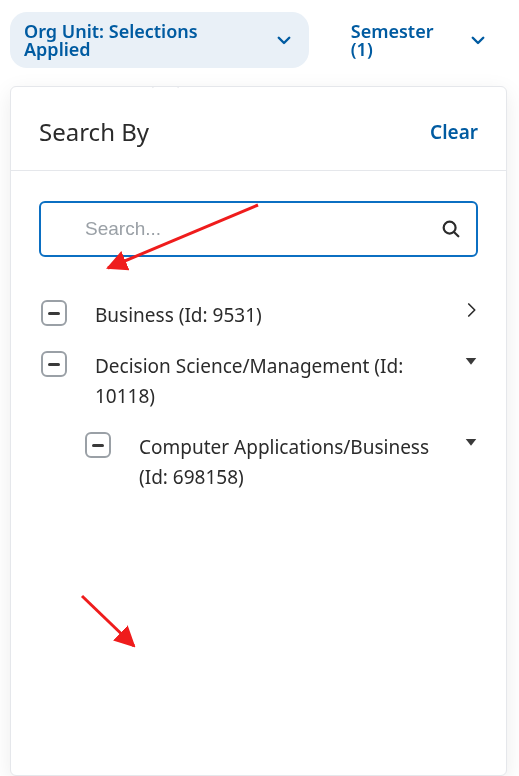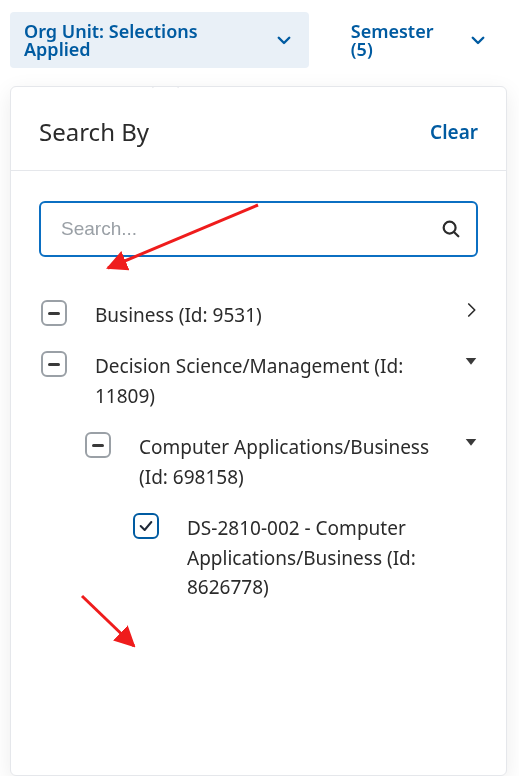--- a/index.html
+++ b/index.html
@@ -23,21 +23,21 @@
   }
 
   
   .chips{
     display:flex;align-items:center;gap:28px;
     padding:12px 16px 12px 10px;
   }
   .chip{
     display:inline-flex;align-items:center;gap:12px;
     padding:10px 16px 10px 14px;
-    border-radius:4px;
+    border-radius:17px;
     font-size:18px;font-weight:600;line-height:1;
     color:var(--blue);
     cursor:pointer;user-select:none;
   }
   .chip.active{background:var(--chip-bg)}
   .chip .chev{display:inline-flex}
   .chip .chev svg{width:18px;height:18px}
 
   
   .panel{
@@ -71,20 +71,21 @@
   .search{
     display:flex;align-items:center;
     border:2px solid var(--blue-bright);
     border-radius:6px;
     height:56px;padding:0 14px 0 18px;
   }
   .search input{
     flex:1;border:none;outline:none;
     font-size:19px;background:transparent;
     color:#333;
+    margin-left:24px;
   }
   .search input::placeholder{color:#9aa0a6}
   .search .mag{display:inline-flex}
   .search .mag svg{width:22px;height:22px}
 
   .tree{padding:24px 22px 10px 26px;font-size:19px;color:#2b2b2b}
   .node{display:flex;align-items:flex-start;gap:28px;padding:10px 4px}
   .node .label{flex:1;line-height:1.55;padding-top:2px}
   .expander{
     flex:0 0 auto;margin-top:2px;
@@ -111,21 +112,21 @@
 <div class="chips">
   <div class="chip active">
     <span>Org Unit: Selections Applied</span>
     <span class="chev">
       <svg viewBox="0 0 24 24" fill="none" stroke="#005ba1" stroke-width="3.2" stroke-linecap="round" stroke-linejoin="round">
           <polyline points="5 9 12 16 19 9"></polyline>
         </svg>
     </span>
   </div>
   <div class="chip">
-    <span>Semester (5)</span>
+    <span>Semester (1)</span>
     <span class="chev">
       <svg viewBox="0 0 24 24" fill="none" stroke="#005ba1" stroke-width="3.2" stroke-linecap="round" stroke-linejoin="round">
           <polyline points="5 9 12 16 19 9"></polyline>
         </svg>
     </span>
   </div>
 </div>
 
 <div class="panel">
   <div class="panel-head">
@@ -157,48 +158,40 @@
         <svg viewBox="0 0 24 24" fill="none" stroke="#2b2b2b" stroke-width="2.2" stroke-linejoin="round" stroke-linecap="round">
             <polyline points="9 4 17 12 9 20"></polyline>
           </svg>
       </span>
     </div>
 
     <div class="node">
       <span class="tri">
           <span class="bar"></span>
         </span>
-      <span class="label">Decision Science/Management (Id: 11809)</span>
+      <span class="label">Decision Science/Management (Id: 10118)</span>
       <span class="expander">
         <svg viewBox="0 0 24 24" fill="#3a3a3a">
             <polygon points="5,8 19,8 12,17"></polygon>
           </svg>
       </span>
     </div>
 
     <div class="node indent-1">
       <span class="tri">
           <span class="bar"></span>
         </span>
       <span class="label">Computer Applications/Business (Id: 698158)</span>
       <span class="expander">
         <svg viewBox="0 0 24 24" fill="#3a3a3a">
             <polygon points="5,8 19,8 12,17"></polygon>
           </svg>
       </span>
     </div>
 
-    <div class="node indent-2">
-      <span class="checkbox checked">
-        <svg viewBox="0 0 24 24" fill="none" stroke="#1f2937" stroke-width="3" stroke-linecap="round" stroke-linejoin="round">
-            <polyline points="4 12 10 18 20 6"></polyline>
-          </svg>
-      </span>
-      <span class="label">DS-2810-002 - Computer Applications/Business (Id: 8626778)</span>
-    </div>
 
   </div>
 </div>
 
 <svg class="arrows" width="519" height="776">
   <defs>
     <marker id="ah" viewBox="0 0 10 10" refX="9" refY="5" markerWidth="7" markerHeight="7" orient="auto-start-reverse">
       <path d="M0,0 L10,5 L0,10 z" fill="#ef1c1c"></path>
     </marker>
   </defs>

